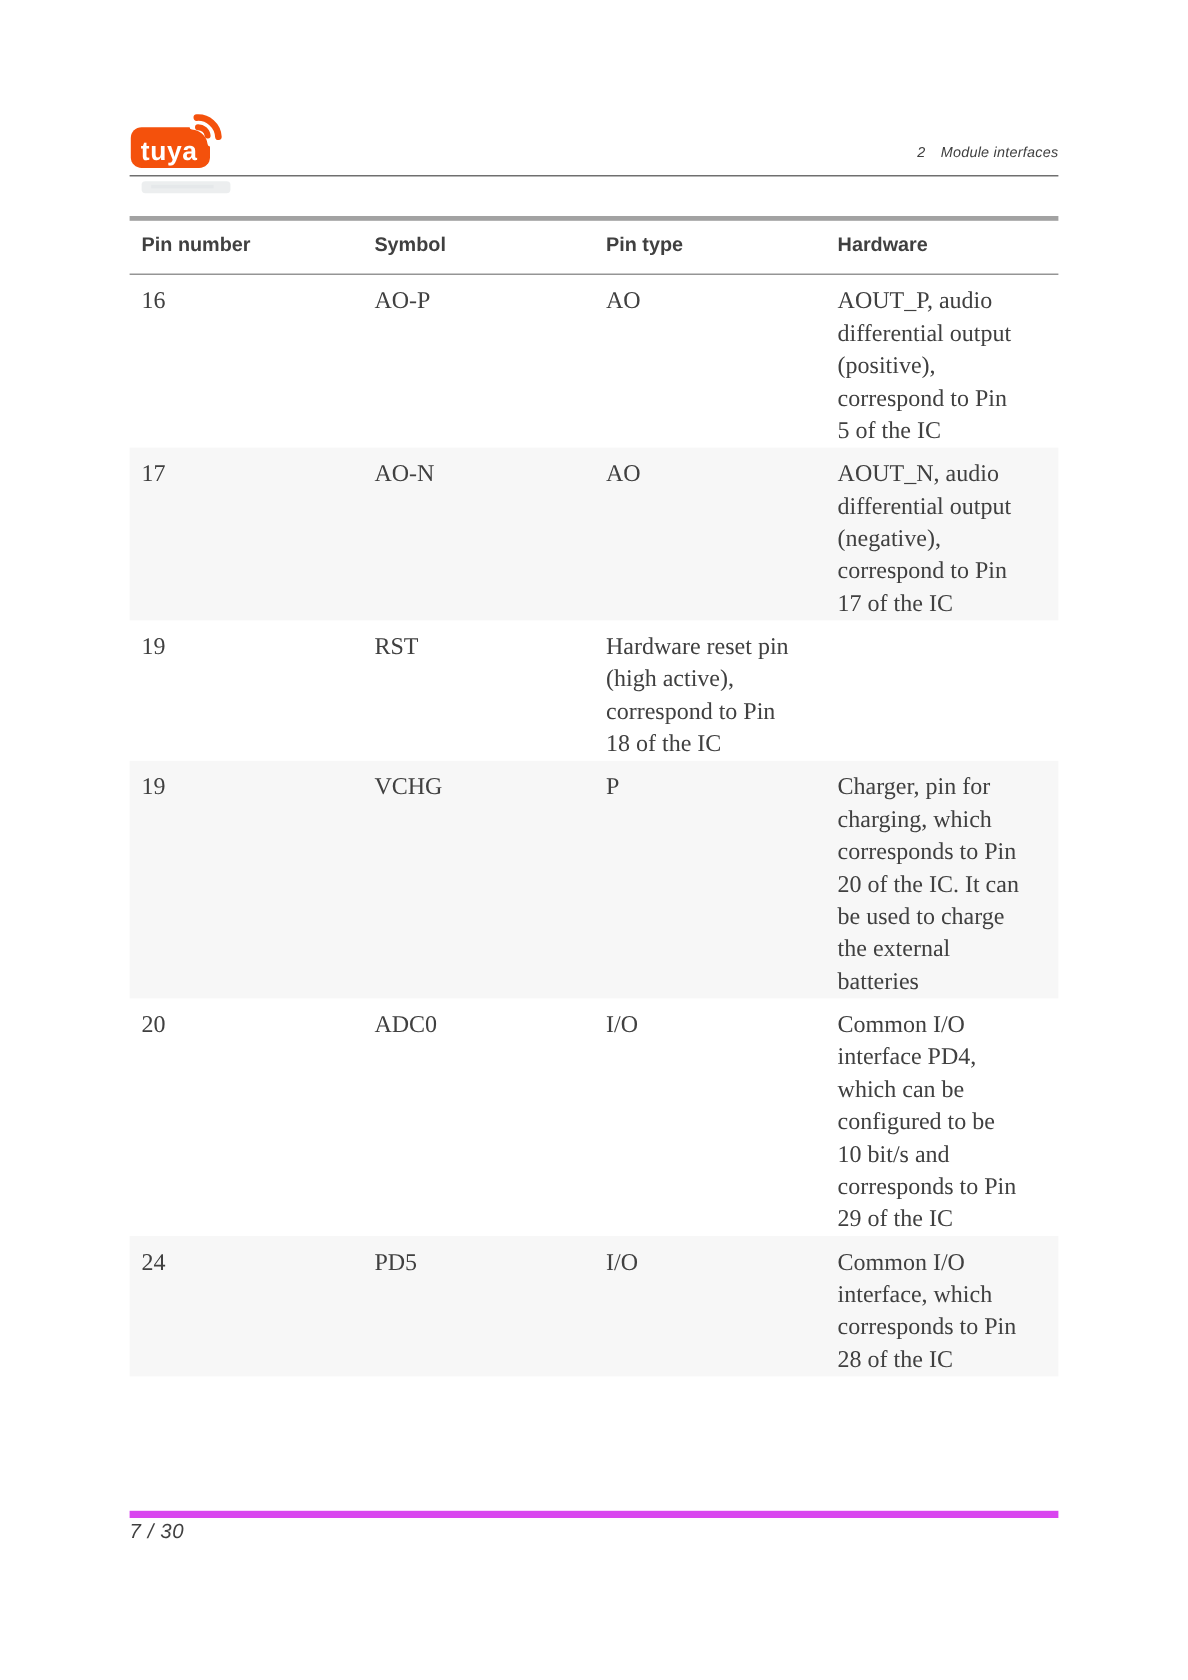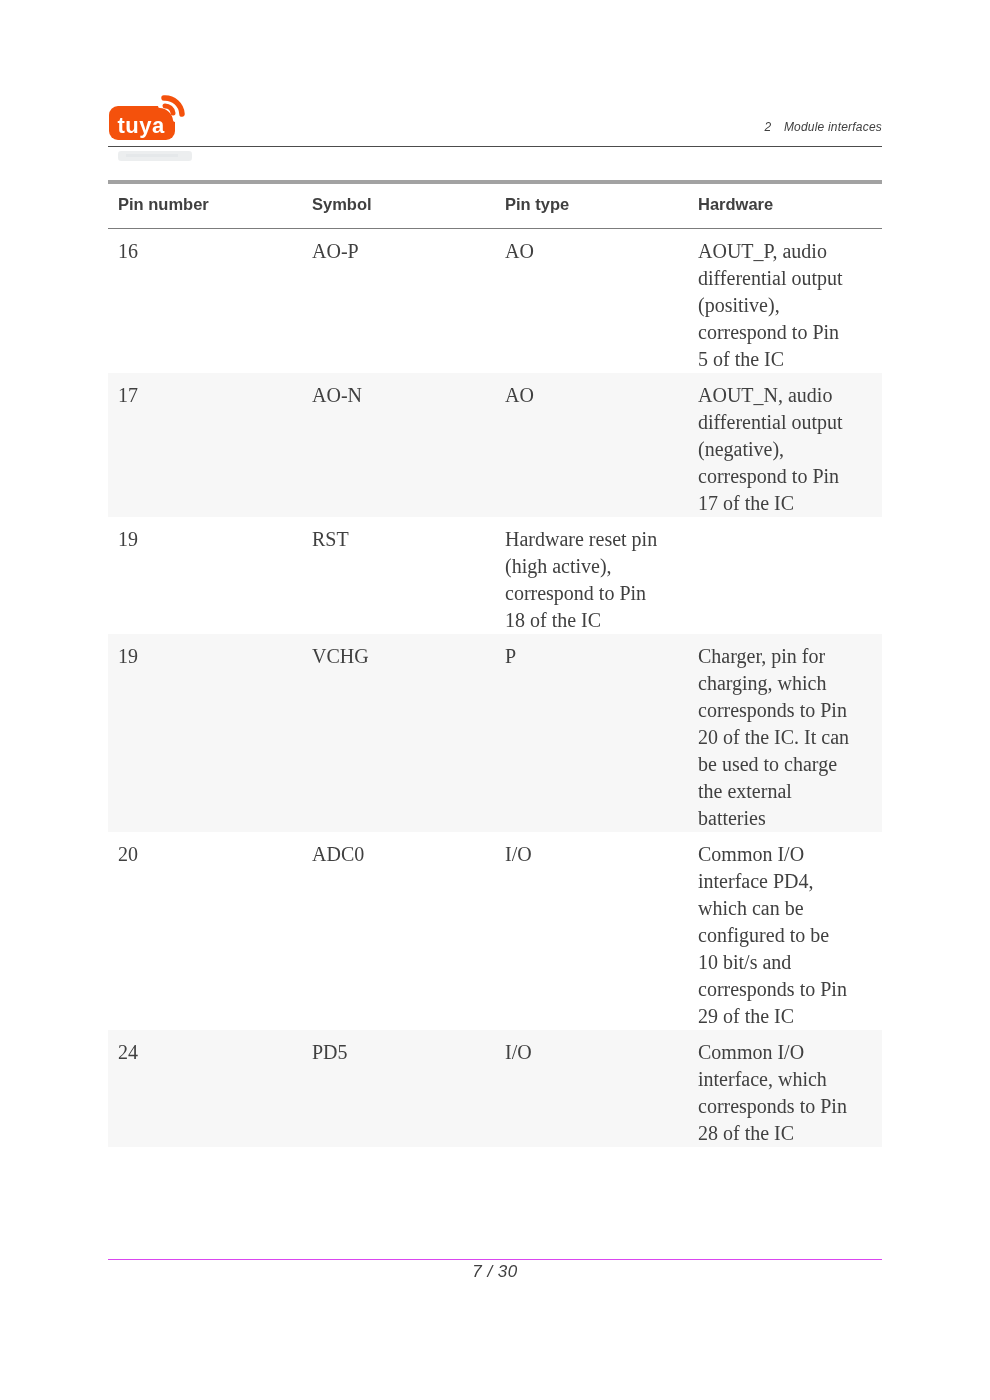--- a/index.html
+++ b/index.html
@@ -90,22 +90,22 @@
     box-sizing: border-box;
     font-family: Liberation Serif, serif;
   }
 
   
   .footer {
     position: absolute;
     left: 108px;
     top: 1259px;
     width: 774px;
-    border-top: 1px solid #d946ef;
-    text-align: center;
+    border-top: 6px solid #d946ef;
+    text-align: left;
   }
   .page-indicator {
     display: inline-block;
     margin-top: 2px;
     font-style: italic;
     font-size: 17px;
     letter-spacing: 0.5px;
   }
 </style>
 </head>

